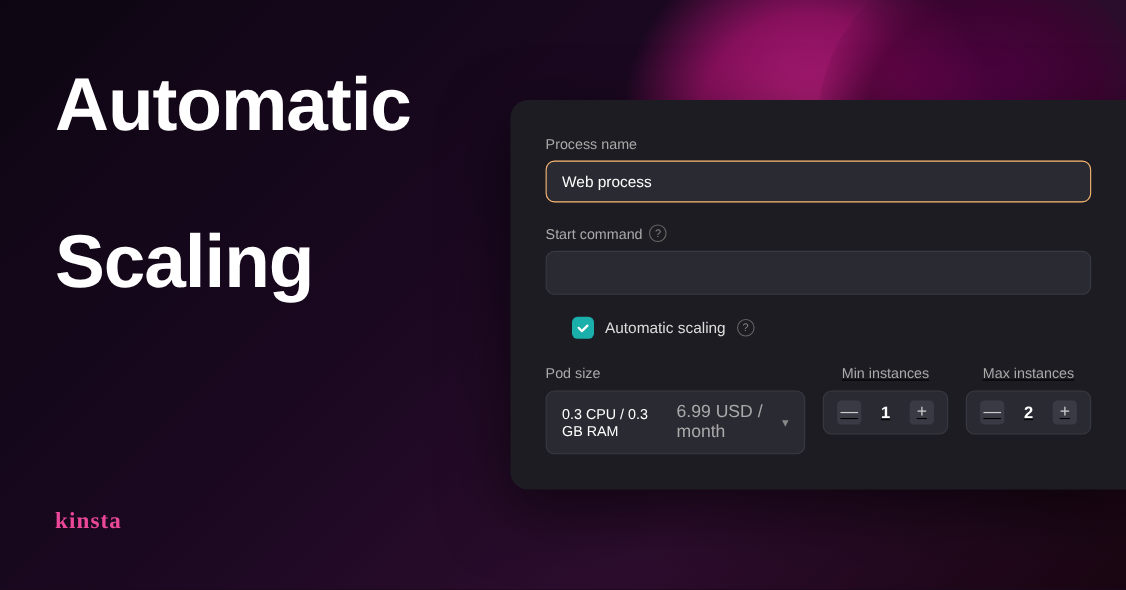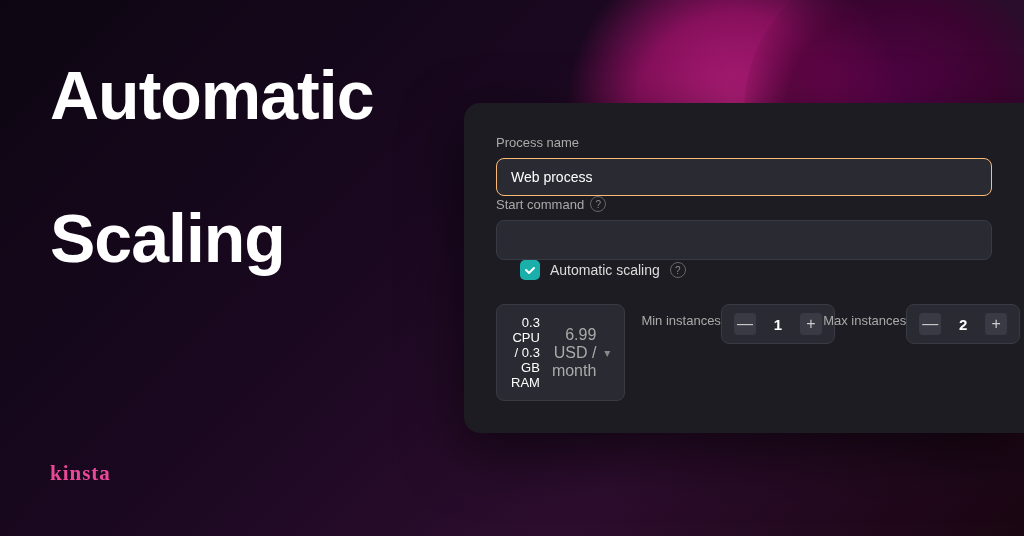--- a/index.html
+++ b/index.html
@@ -92,20 +92,21 @@
 
     .card {
       background: #1c1c22;
       border-radius: 16px 0 0 16px;
       padding: 32px 32px 32px 32px;
       width: 560px;
       box-shadow: 0 20px 60px rgba(0,0,0,0.6);
     }
 
     .field-group {
+      margin-bottom: 20px;
     }
 
     .field-label {
       color: #aaaaaa;
       font-size: 13px;
       font-weight: 500;
       margin-bottom: 8px;
       display: flex;
       align-items: center;
       gap: 6px;
@@ -184,22 +185,24 @@
       align-items: flex-start;
       gap: 16px;
     }
 
     .pod-size-group {
       flex: 1;
     }
 
     .instances-group {
       display: flex;
+      flex-direction: column;
       align-items: center;
       min-width: 90px;
+      text-decoration: underline;
     }
 
     .instances-label {
       color: #aaaaaa;
       font-size: 13px;
       font-weight: 500;
       margin-bottom: 8px;
       white-space: nowrap;
     }
 
@@ -241,21 +244,20 @@
       background: #2a2a32;
       border: 1px solid #3a3a45;
       border-radius: 8px;
       padding: 10px 14px;
       color: #ffffff;
       font-size: 13px;
       display: flex;
       align-items: center;
       justify-content: space-between;
       cursor: pointer;
-      text-align: right;
     }
 
     .pod-price {
       color: #aaaaaa;
       font-size: 16px;
     }
 
     .dropdown-arrow {
       color: #888;
       font-size: 12px;
@@ -310,20 +312,21 @@
           <path d="M2 6l3 3 5-5" stroke="white" stroke-width="2" stroke-linecap="round" stroke-linejoin="round"></path>
         </svg>
       </div>
       <span class="checkbox-label">Automatic scaling</span>
       <span class="help-icon">?</span>
     </div>
 
     <div class="bottom-row">
 
       <div class="pod-size-group">
+        <div class="instances-label">Pod size</div>
         <div class="pod-dropdown">
           <div class="pod-info">
             <span>0.3 CPU / 0.3 GB RAM</span>
             <span class="pod-price">6.99 USD / month</span>
           </div>
           <span class="dropdown-arrow">▾</span>
         </div>
       </div>
 
       <div class="instances-group">

